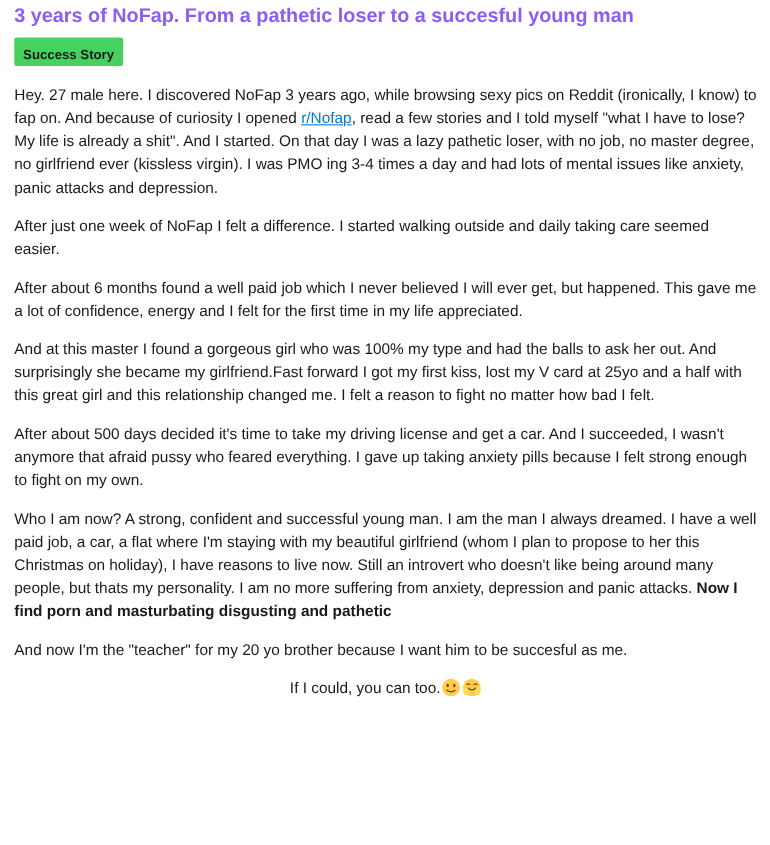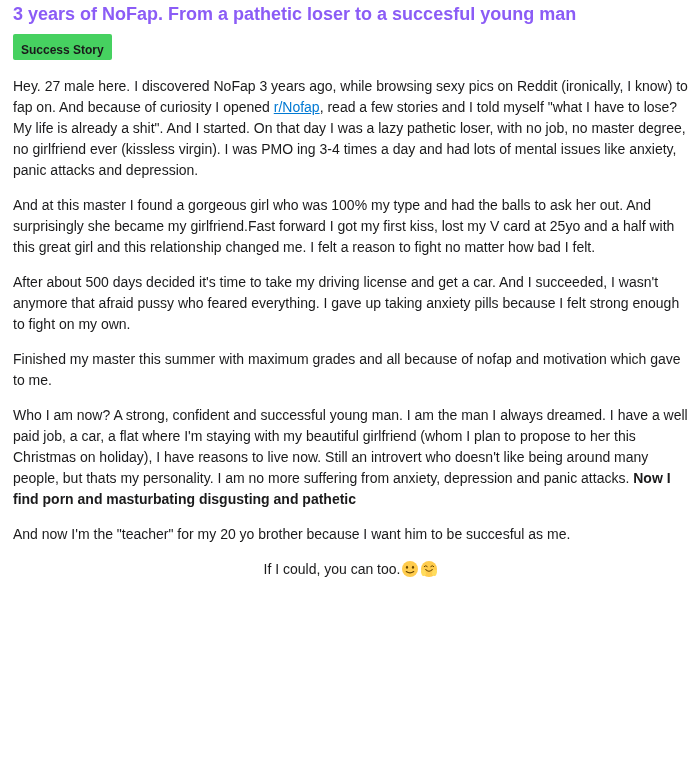--- a/index.html
+++ b/index.html
@@ -68,23 +68,24 @@
   }
 </style>
 </head>
 <body>
 
 <div class="post">
   <h1 class="post-title">3 years of NoFap. From a pathetic loser to a succesful young man</h1>
   <span class="flair-badge">Success Story</span>
   <div class="post-body">
       <p>Hey. 27 male here. I discovered NoFap 3 years ago, while browsing sexy pics on Reddit (ironically, I know) to fap on. And because of curiosity I opened <a href="#">r/Nofap</a>, read a few stories and I told myself "what I have to lose? My life is already a shit". And I started. On that day I was a lazy pathetic loser, with no job, no master degree, no girlfriend ever (kissless virgin). I was PMO ing 3-4 times a day and had lots of mental issues like anxiety, panic attacks and depression.</p>
+      <p>After just one week of NoFap I felt a difference. I started walking outside and daily taking care seemed easier.</p>
+      <p>After about 6 months found a well paid job which I never believed I will ever get, but happened. This gave me a lot of confidence, energy and I felt for the first time in my life appreciated.</p>
       <p>And at this master I found a gorgeous girl who was 100% my type and had the balls to ask her out. And surprisingly she became my girlfriend.Fast forward I got my first kiss, lost my V card at 25yo and a half with this great girl and this relationship changed me. I felt a reason to fight no matter how bad I felt.</p>
       <p>After about 500 days decided it's time to take my driving license and get a car. And I succeeded, I wasn't anymore that afraid pussy who feared everything. I gave up taking anxiety pills because I felt strong enough to fight on my own.</p>
-      <p>Finished my master this summer with maximum grades and all because of nofap and motivation which gave to me.</p>
       <p>Who I am now? A strong, confident and successful young man. I am the man I always dreamed. I have a well paid job, a car, a flat where I'm staying with my beautiful girlfriend (whom I plan to propose to her this Christmas on holiday), I have reasons to live now. Still an introvert who doesn't like being around many people, but thats my personality. I am no more suffering from anxiety, depression and panic attacks. <strong>Now I find porn and masturbating disgusting and pathetic</strong></p>
       <p>And now I'm the "teacher" for my 20 yo brother because I want him to be succesful as me.</p>
       <p>If I could, you can too.<span class="emoji"><svg viewBox="0 0 36 36" xmlns="http://www.w3.org/2000/svg">
             <circle cx="18" cy="18" r="16" fill="#FFCC4D"></circle>
             <ellipse cx="12" cy="14.5" rx="2.1" ry="3.1" fill="#664500"></ellipse>
             <ellipse cx="24" cy="14.5" rx="2.1" ry="3.1" fill="#664500"></ellipse>
             <path d="M10.5 23 Q18 28.5 25.5 23" stroke="#664500" stroke-width="2.2" fill="none" stroke-linecap="round"></path>
           </svg></span><span class="emoji"><svg viewBox="0 0 36 36" xmlns="http://www.w3.org/2000/svg">
             <circle cx="18" cy="18" r="16" fill="#FFCC4D"></circle>
             <path d="M8.5 13 Q11.5 9.5 14.5 13" stroke="#664500" stroke-width="2" fill="none" stroke-linecap="round"></path>

